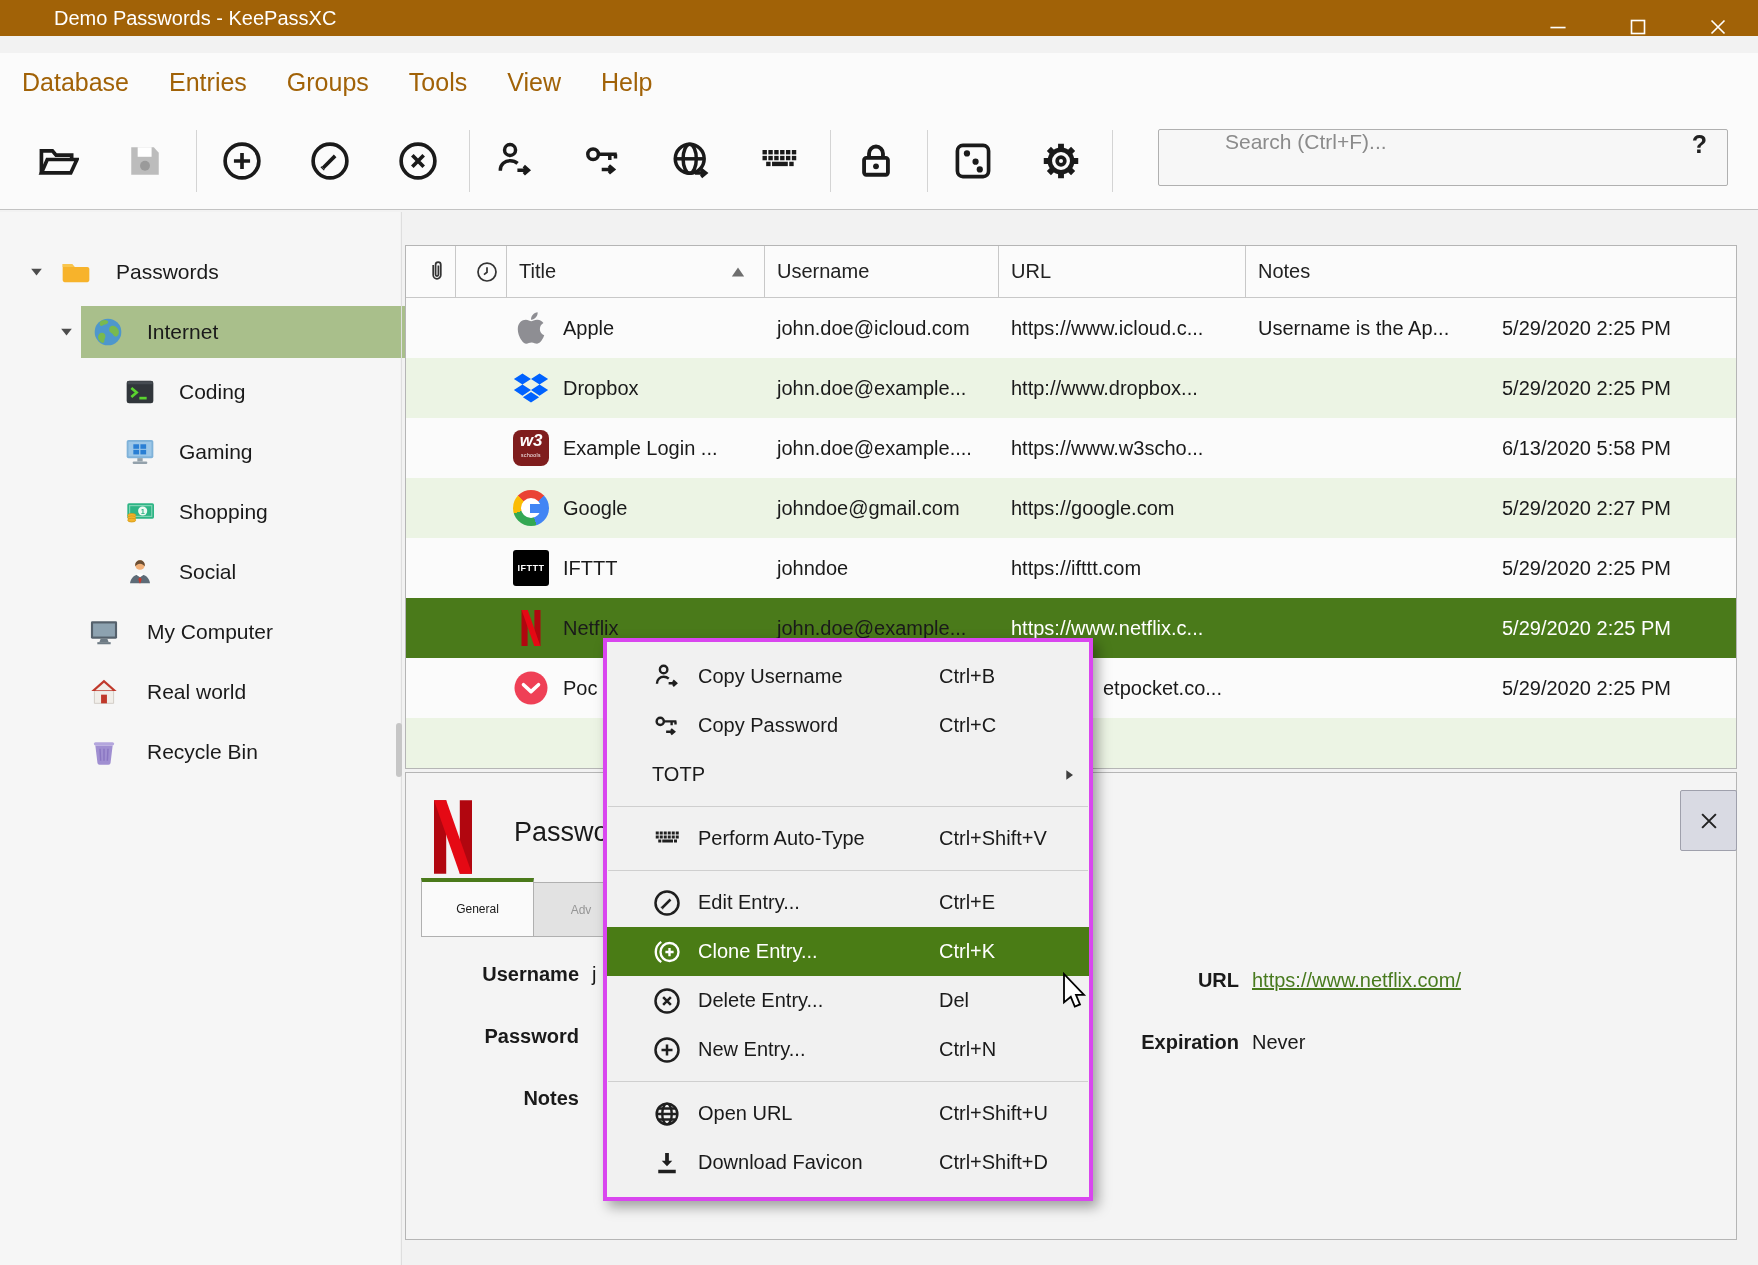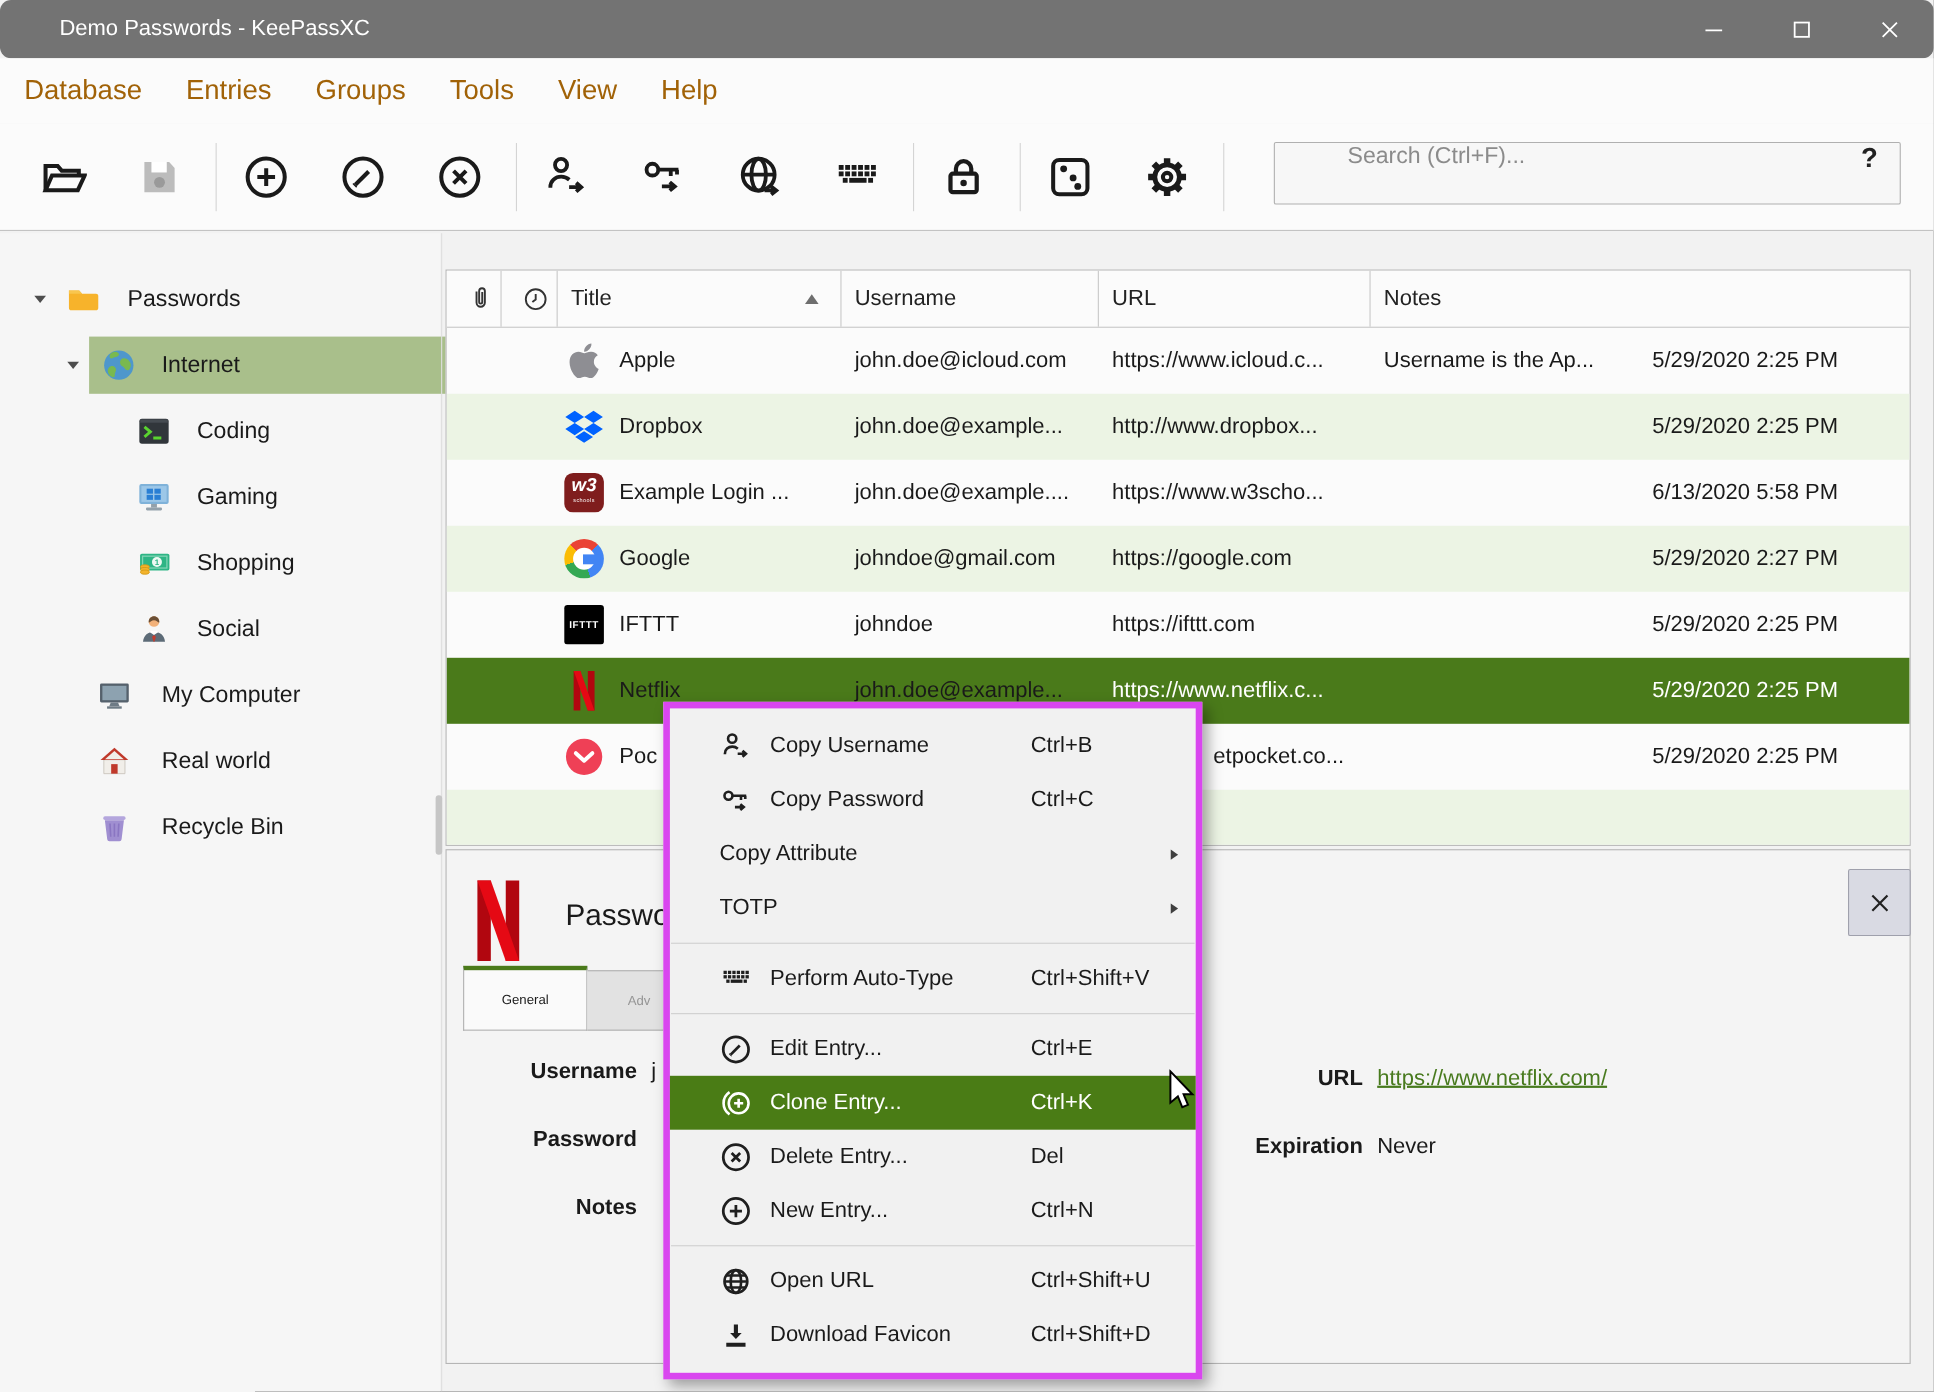--- a/index.html
+++ b/index.html
@@ -2,22 +2,22 @@
 <html><head>
 <meta charset="utf-8">
 <style>
   html,body{margin:0;padding:0;background:#888;}
   #app{position:relative;width:1758px;height:1265px;background:#f2f2f2;overflow:hidden;
        font-family:"Liberation Sans","DejaVu Sans",sans-serif;color:#1a1a1a;}
   svg{display:block}
   .icon{display:flex;align-items:center;justify-content:center}
 
   
-  .titlebar{position:absolute;left:0;top:0;width:1758px;height:53px;background:#737373;
-            display:flex;align-items:center;border-radius:10px;}
+  .titlebar{position:absolute;left:0;top:0;width:1758px;height:36px;background:#a16207;
+            display:flex;align-items:center;}
   .app-icon{width:27px;height:27px;margin-left:14px}
   .win-title{color:#fff;font-size:20px;margin-left:13px}
   .win-controls{position:absolute;right:0;top:0;height:53px;display:flex}
   .win-btn{width:80px;height:53px;display:flex;align-items:center;justify-content:center}
   .win-btn svg{width:26px;height:26px}
 
   
   .menubar{position:absolute;left:0;top:53px;width:1758px;height:59px;background:#fbfbfb;
            display:flex;align-items:center;padding-left:22px;gap:40px;box-sizing:border-box}
   .menubar .mitem{font-size:25px;color:#a16207}
@@ -87,21 +87,21 @@
   .fieldrow{position:absolute;height:30px;display:flex}
   .f-label{font-weight:bold;font-size:20px;text-align:right;white-space:nowrap}
   .f-value{font-size:20px;margin-left:13px;white-space:nowrap}
   .f-link{color:#487a1e;text-decoration:underline}
   .fl-0{left:0;top:190px}.fl-1{left:0;top:252px}.fl-2{left:0;top:314px}
   .fl-0 .f-label,.fl-1 .f-label,.fl-2 .f-label{width:173px}
   .fr-0{left:650px;top:196px}.fr-1{left:650px;top:258px}
   .fr-0 .f-label,.fr-1 .f-label{width:183px}
 
   
-  .ctx{position:absolute;left:603px;top:638px;width:490px;background:#f1f1f1;border:6px solid #d946ef;
+  .ctx{position:absolute;left:603px;top:638px;width:490px;background:#f1f1f1;border:4px solid #d946ef;
        box-shadow:5px 6px 12px rgba(0,0,0,.35);padding:10px 0;box-sizing:border-box;z-index:50}
   .mi{height:49px;display:flex;align-items:center;padding-left:45px;position:relative;font-size:20px;color:#1a1a1a}
   .mi .mi-icon{width:30px;height:30px;margin-right:16px;flex:none;color:#1f1f1f}
   .mi .mi-label{flex:1;white-space:nowrap}
   .mi .mi-short{width:150px;white-space:nowrap}
   .mi .mi-arrow{position:absolute;right:12px;top:50%;transform:translateY(-50%);width:16px;height:16px}
   .mi.hl{background:#4a7c15;color:#fff}
   .mi.hl .mi-icon{color:#fff}
   .ctx .sep{height:1px;background:#cfcfcf;margin:7px 1px}
 
@@ -634,28 +634,20 @@
           <svg viewBox="0 0 24 24" fill="none" stroke="currentColor" stroke-width="1.9">
             <circle cx="6.6" cy="8.3" r="2.9"></circle>
             <path d="M9.5 8.3h10M15.7 8.3v3.1M18.8 8.3v2.4"></path>
             <path d="M11.3 16.6h6.4M15.2 14.5l2.5 2.1-2.5 2.1"></path>
           </svg>
         </span>
         <span class="mi-label">Copy Password</span>
         <span class="mi-short">Ctrl+C</span>
       </div>
       <div class="mi">
-        <span class="mi-label">Copy Attribute</span>
-        <span class="icon mi-arrow">
-          <svg viewBox="0 0 24 24">
-            <path d="M8 5l10 7-10 7z" fill="#3f3f3f"></path>
-          </svg>
-        </span>
-      </div>
-      <div class="mi">
         <span class="mi-label">TOTP</span>
         <span class="icon mi-arrow">
           <svg viewBox="0 0 24 24">
             <path d="M8 5l10 7-10 7z" fill="#3f3f3f"></path>
           </svg>
         </span>
       </div>
       <div class="sep"></div>
       <div class="mi">
         <span class="icon mi-icon">

